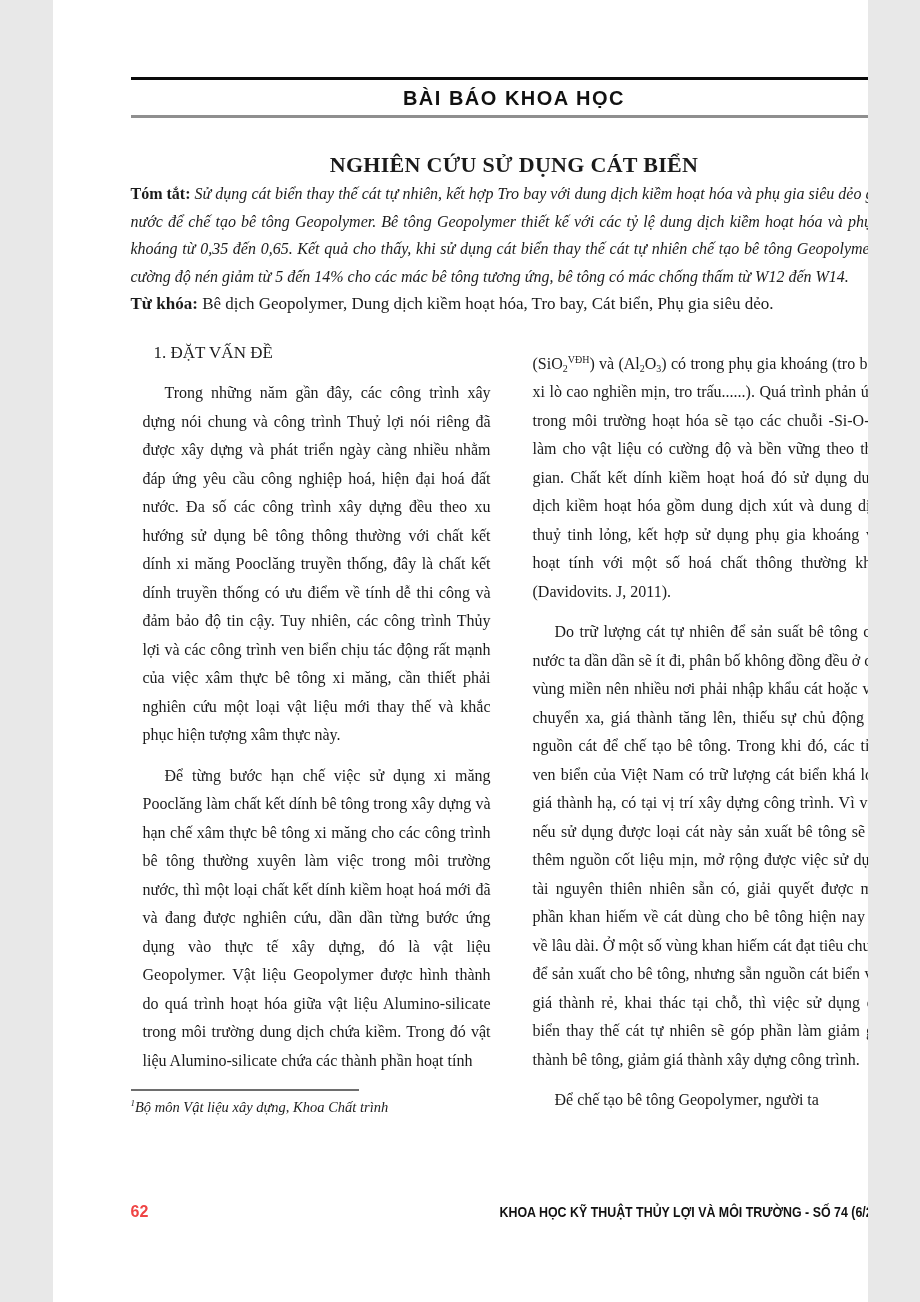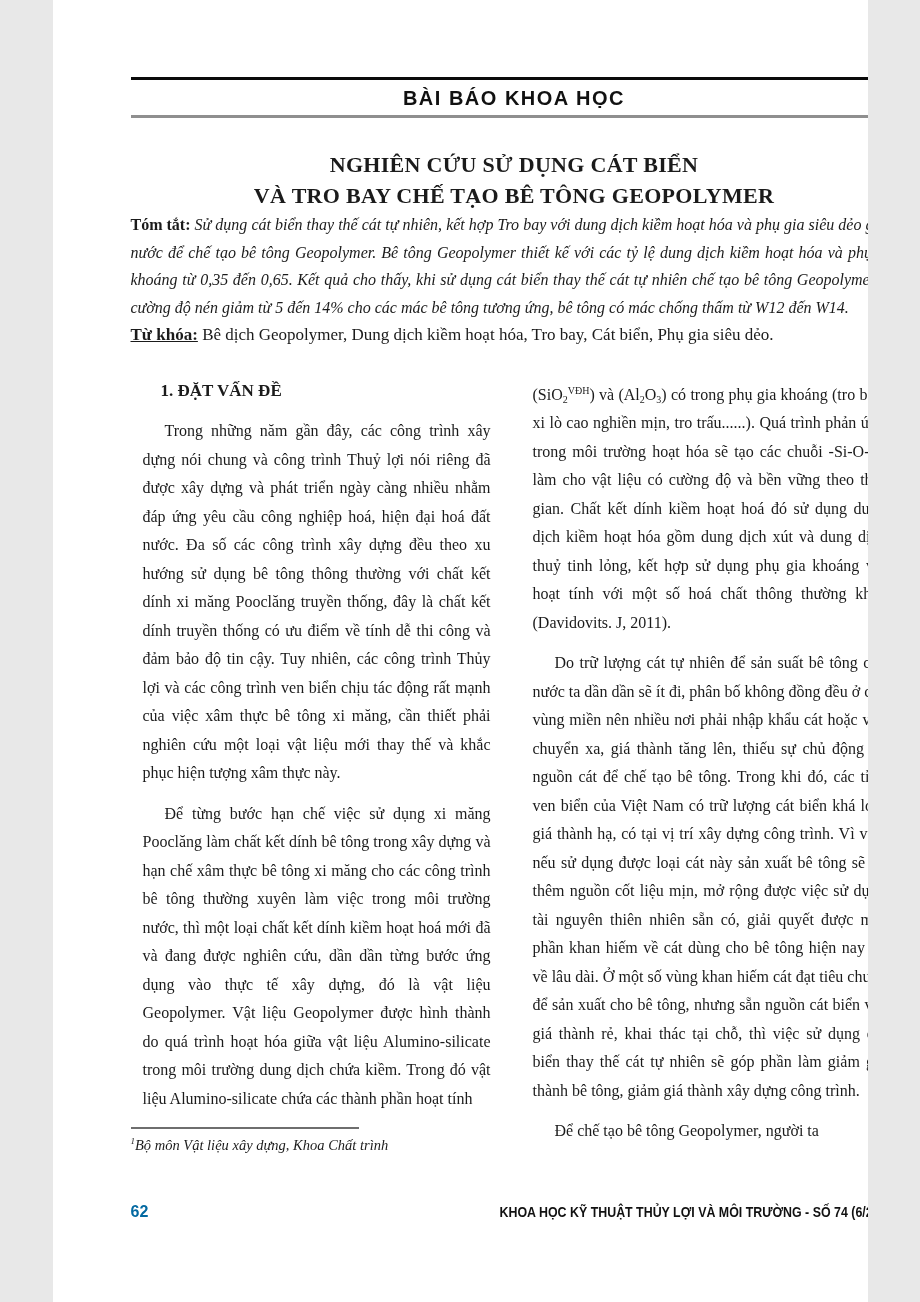--- a/index.html
+++ b/index.html
@@ -49,35 +49,35 @@
     text-align:justify;
   }
   .abstract .lbl{font-weight:bold;font-style:normal;}
   .abstract .txt{font-style:italic;}
 
   .keywords{
     font-size:17px;
     line-height:27.5px;
     text-align:justify;
   }
-  .keywords .lbl{font-weight:bold;text-decoration:underline;}
+  .keywords .lbl{font-weight:bold;}
 
   .columns{
     display:flex;
     gap:18px;
     margin-top:20px;
   }
   .col-left{width:372px;}
   .col-right{width:377px;}
 
   .section-heading{
-    margin:8px;
+    margin:1px;
     padding-left:22px;
     font-size:17px;
-    font-weight:bold;
+    font-weight:normal;
     line-height:28.5px;
   }
   .body-par{
     margin:12px;
     font-size:16px;
     line-height:28.5px;
     text-align:justify;
     text-indent:22px;
   }
   .body-par.no-indent{text-indent:0;}
@@ -100,42 +100,41 @@
     position:absolute;
     left:78px;
     top:1203px;
     width:767px;
     display:flex;
     justify-content:space-between;
     align-items:center;
     font-family:"Liberation Sans","DejaVu Sans",sans-serif;
     font-weight:bold;
   }
-  .page-number{font-size:16px;color:#0369a1;}
+  .page-number{font-size:16px;color:#ef4444;}
   .journal{
     font-size:15.5px;
     white-space:nowrap;
     transform:scaleX(0.8);
     transform-origin:100% 50%;
     color:#111;
   }
 </style>
 </head>
 <body>
 
 <div class="page">
   <div class="content">
 
     <div class="rule-top"></div>
     <div class="banner">BÀI BÁO KHOA HỌC</div>
     <div class="rule-gray"></div>
 
     <div class="title">
       <div>NGHIÊN CỨU SỬ DỤNG CÁT BIỂN</div>
-      <div>VÀ TRO BAY CHẾ TẠO BÊ TÔNG GEOPOLYMER</div>
     </div>
 
 
     <div class="abstract"><span class="lbl">Tóm tắt:</span><span class="txt"> Sử dụng cát biển thay thế cát tự nhiên, kết hợp Tro bay với dung dịch kiềm hoạt hóa và phụ gia siêu dẻo giảm nước để chế tạo bê tông Geopolymer. Bê tông Geopolymer thiết kế với các tỷ lệ dung dịch kiềm hoạt hóa và phụ gia khoáng từ 0,35 đến 0,65. Kết quả cho thấy, khi sử dụng cát biển thay thế cát tự nhiên chế tạo bê tông Geopolymer thì cường độ nén giảm từ 5 đến 14% cho các mác bê tông tương ứng, bê tông có mác chống thấm từ W12 đến W14.</span></div>
 
     <div class="keywords"><span class="lbl">Từ khóa:</span><span> Bê dịch Geopolymer, Dung dịch kiềm hoạt hóa, Tro bay, Cát biển, Phụ gia siêu dẻo.</span></div>
 
     <div class="columns">
 
       <div class="col-left">

